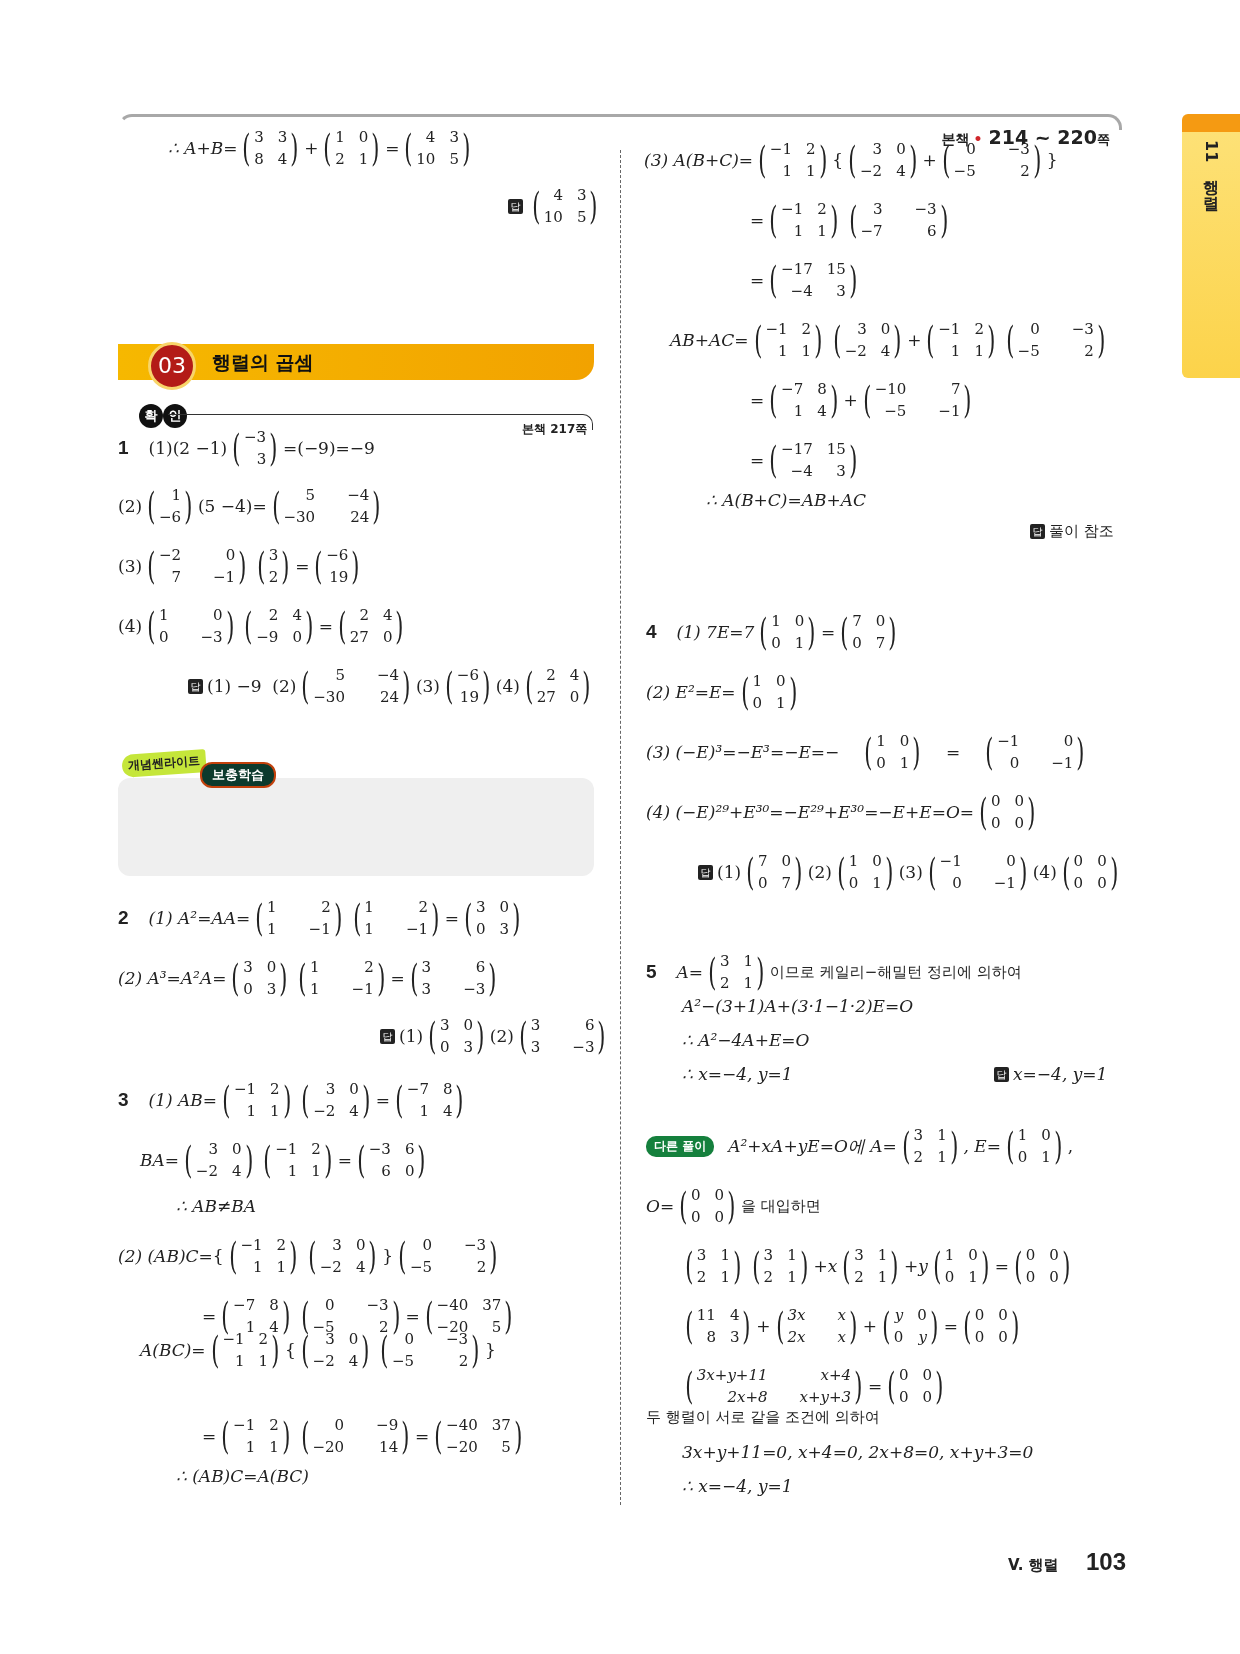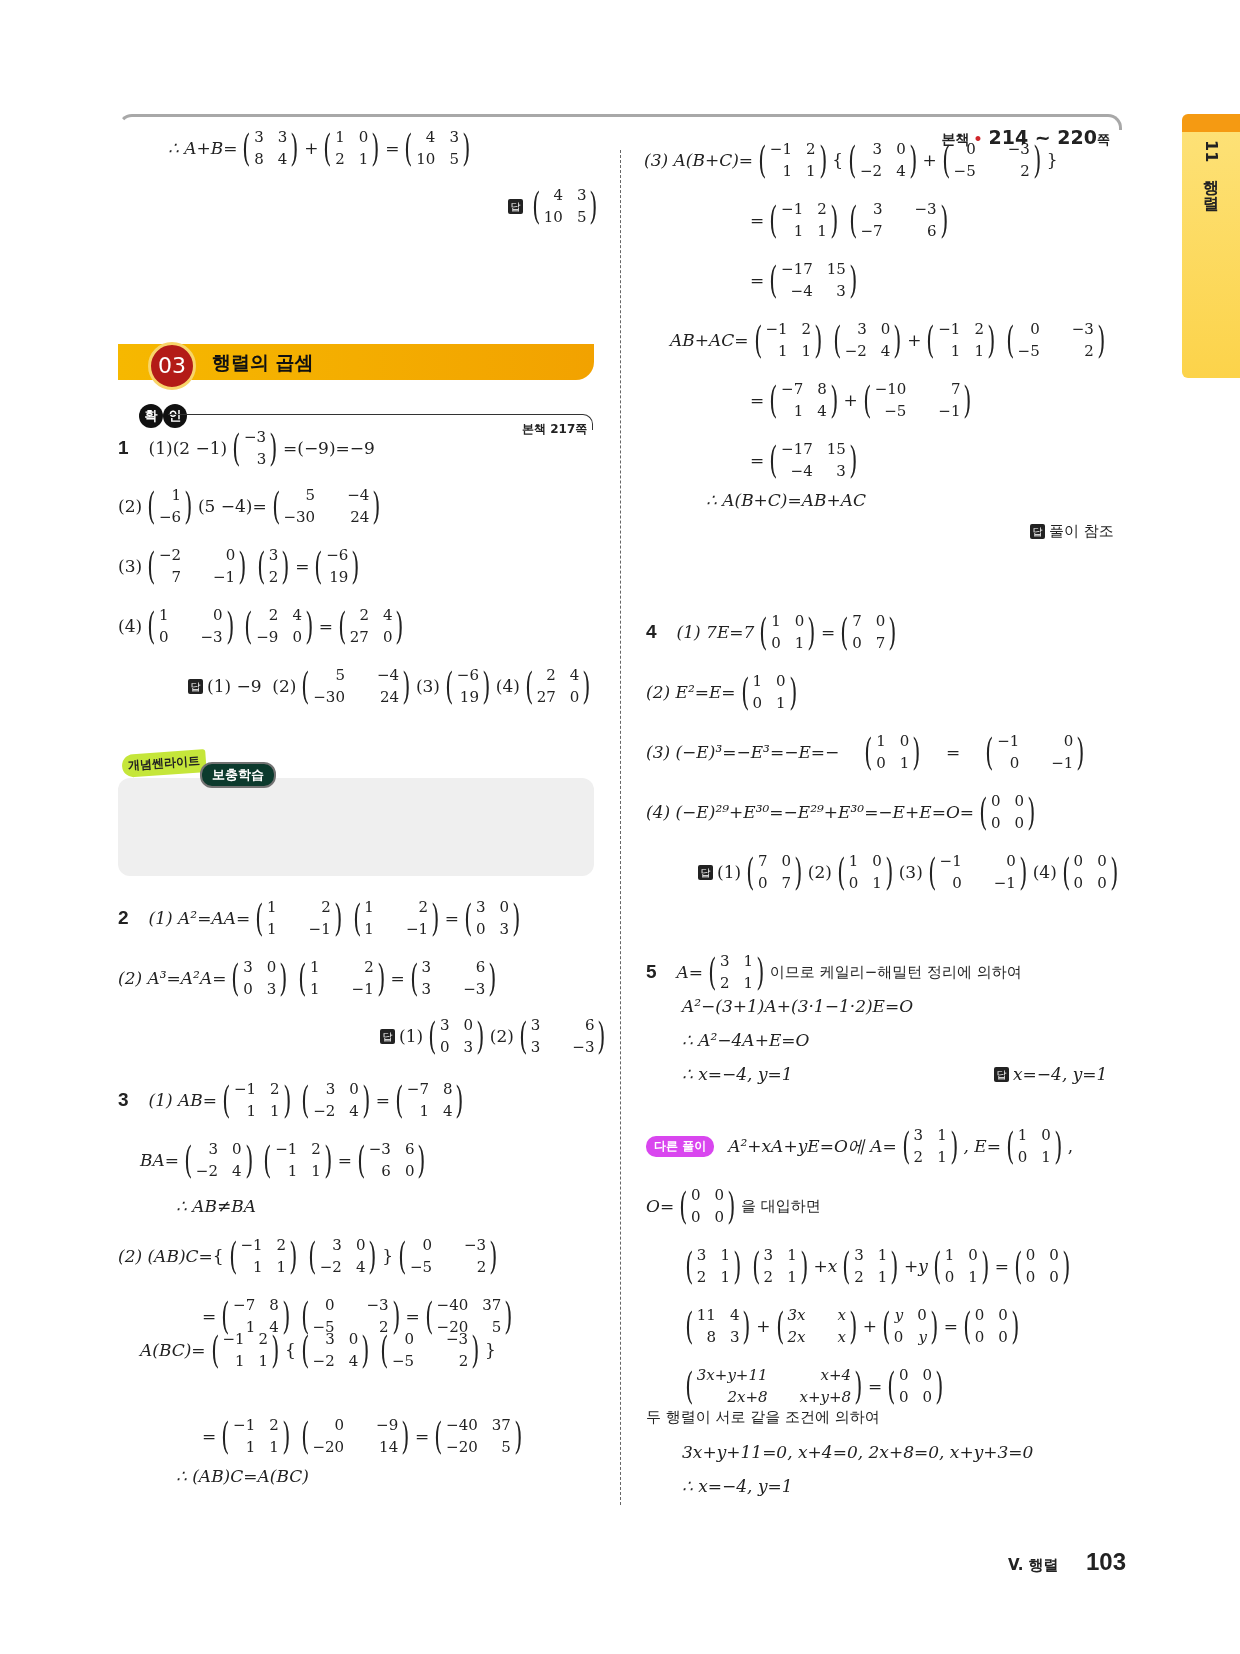--- a/index.html
+++ b/index.html
@@ -54,24 +54,24 @@
   .it { font-style: italic; }
   .ans-mark { display: inline-block; width: 15px; height: 15px; background: #222; color: #fff; font-size: 10px;
     text-align: center; line-height: 15px; border-radius: 2px; margin-right: 4px; font-family: "DejaVu Sans", sans-serif; }
   .ko { font-family: "DejaVu Sans", sans-serif; font-size: 15px; }
 
   
   .tip-box { left: 118px; top: 778px; width: 476px; height: 98px; background: #efefef; border-radius: 12px; }
   .tip-tag1 { left: 122px; top: 752px; background: #c5e63a; border-radius: 16px 4px 4px 16px; padding: 3px 6px;
     font-size: 12px; font-weight: bold; transform: rotate(-4deg); }
   .tip-tag2 { left: 200px; top: 762px; background: #0c3a2d; color: #fff; border-radius: 12px; padding: 2px 10px;
-    font-size: 13px; font-weight: bold; border: 2px solid #737373; }
+    font-size: 13px; font-weight: bold; border: 2px solid #c2410c; }
   .tip-line1 { left: 134px; top: 800px; }
 
-  .alt-tag { background: #d946ef; color: #fff; font-size: 12px; font-weight: bold; padding: 2px 8px; border-radius: 10px; margin-right: 14px; font-family: "DejaVu Sans", sans-serif; }
+  .alt-tag { background: #15803d; color: #fff; font-size: 12px; font-weight: bold; padding: 2px 8px; border-radius: 10px; margin-right: 14px; font-family: "DejaVu Sans", sans-serif; }
 
   .footer-chapter { left: 1008px; top: 1556px; font-size: 15px; font-weight: bold; }
   .footer-page { left: 1086px; top: 1548px; font-size: 24px; font-weight: bold; font-family: "Liberation Sans", sans-serif; }
 </style>
 </head>
 <body>
 
 <div class="abs header-range sans">
   <span class="lbl">본책</span><span class="dot">•</span><span>214 ~ 220</span><span class="unit">쪽</span>
 </div>
@@ -1023,21 +1023,21 @@
         <span class="br">)</span>
       </span>
     </div>
     <div class="line" style="left: 680px; top: 1364px;">
       <span class="mat c2 wide">
         <span class="br">(</span>
         <span class="cells">
           <span class="it">3x+y+11</span>
           <span class="it">x+4</span>
           <span class="it">2x+8</span>
-          <span class="it">x+y+8</span>
+          <span class="it">x+y+3</span>
         </span>
         <span class="br">)</span>
       </span>
       <span style="white-space: pre;">=</span>
       <span class="mat c2">
         <span class="br">(</span>
         <span class="cells">
           <span>0</span>
           <span>0</span>
           <span>0</span>

